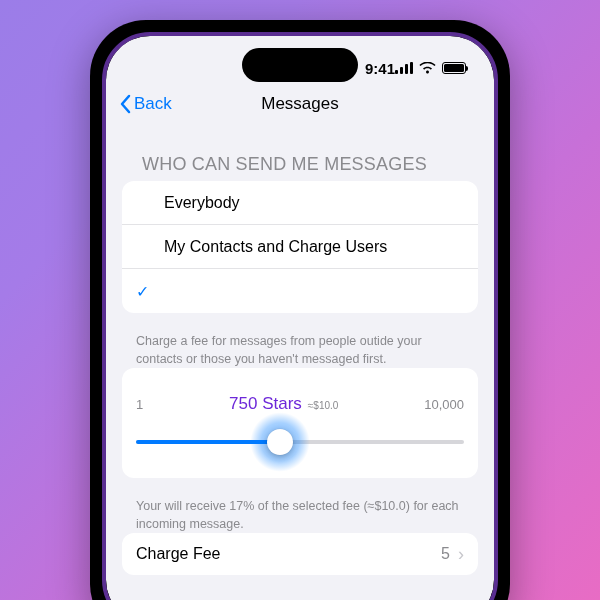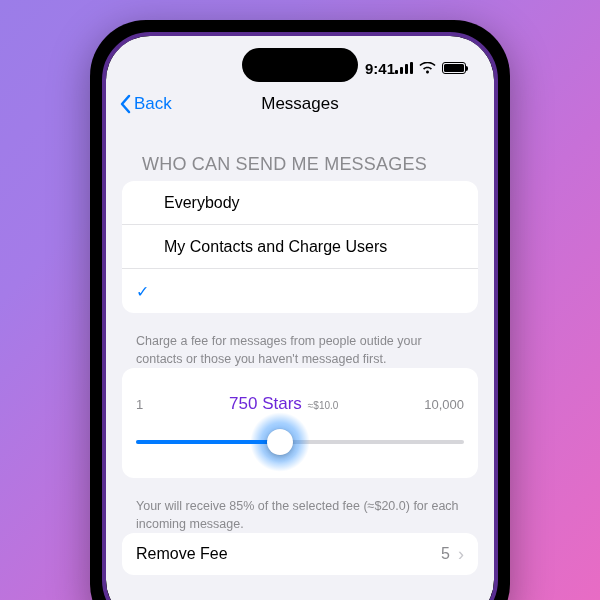--- a/index.html
+++ b/index.html
@@ -298,24 +298,24 @@
             </span>
             <span>10,000</span>
           </div>
           <div class="slider">
             <div class="track-bg"></div>
             <div class="track-fill"></div>
             <div class="halo"></div>
             <div class="thumb"></div>
           </div>
         </div>
-        <div class="footer-text">Your will receive 85% of the selected fee (≈$20.0) for each incoming message.</div>
+        <div class="footer-text">Your will receive 17% of the selected fee (≈$10.0) for each incoming message.</div>
 
         <div class="row-cell">
-          <span>Remove Fee</span>
+          <span>Charge Fee</span>
           <span class="row-right">
             <span>5</span>
             <span class="chevron">›</span>
           </span>
         </div>
       </div>
 
     </div>
   </div>
 </div>

